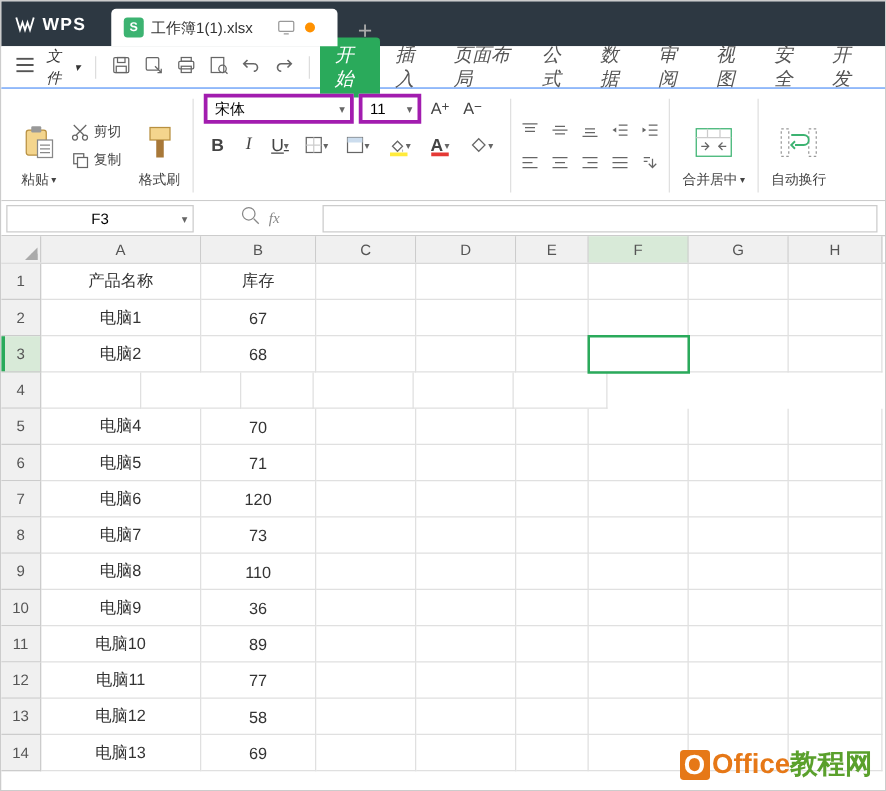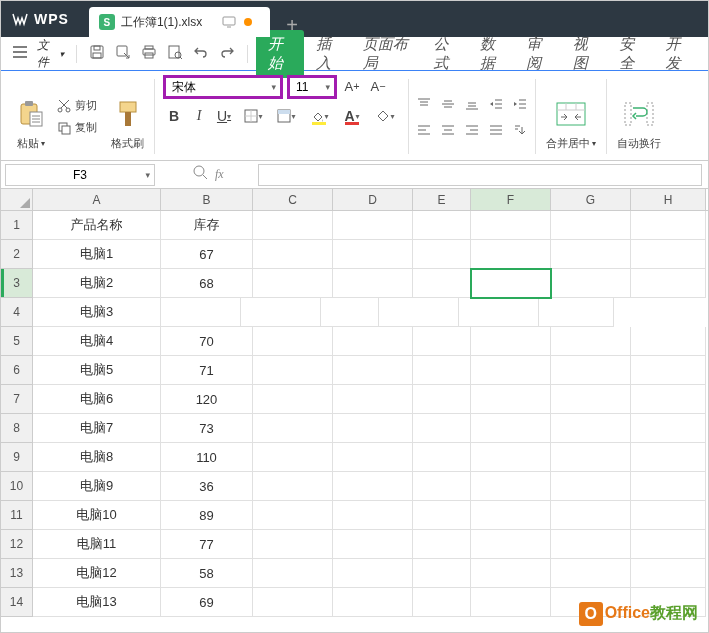--- a/index.html
+++ b/index.html
@@ -66,21 +66,21 @@
     
     .rows { }
     .row { display: flex; height: 29px; }
     .row-h { width: 32px; border-right: 1px solid #ccc; border-bottom: 1px solid #ccc; background: #f0f0f0; display: flex; align-items: center; justify-content: center; color: #555; font-size: 12px; }
     .row-h.sel { background: #d8ead8; position: relative; }
     .row-h.sel::before { content:''; position:absolute; left:0; top:0; bottom:0; width:3px; background:#2aaa5b; }
     .cell { border-right: 1px solid #e0e0e0; border-bottom: 1px solid #e0e0e0; display: flex; align-items: center; justify-content: center; font-size: 13px; color: #333; }
     .cell.active { outline: 2px solid #2aaa5b; outline-offset: -1px; z-index: 2; position: relative; }
     
     .watermark { position: absolute; bottom: 6px; right: 10px; font-family: "Microsoft YaHei", Arial; text-align: left; }
-    .wm-top { font-size: 16px; font-weight: bold; }
+    .wm-top { font-size: 22px; font-weight: bold; }
     .wm-top .o-icon { display: inline-block; width: 24px; height: 24px; background: #e67817; color: #fff; text-align: center; line-height: 24px; border-radius: 3px; margin-right: 2px; vertical-align: middle; }
     .wm-top .orange { color: #e67817; }
     .wm-top .green { color: #5aa02c; }
     .wm-sub { font-size: 12px; color: #e67817; letter-spacing: 0.5px; }
   </style>
 </head>
 <body>
 
 <div class="titlebar">
   <div class="wps-logo">
@@ -422,21 +422,20 @@
         <div class="cell col-wB">68</div>
         <div class="cell col-wC"></div>
         <div class="cell col-wD"></div>
         <div class="cell col-wE"></div>
         <div class="cell col-wF active"></div>
         <div class="cell col-wG"></div>
         <div class="cell col-wH"></div>
       </div>
       <div class="row">
         <div class="row-h">4</div>
-        <div class="cell col-wA">电脑3</div>
         <div class="cell col-wC"></div>
         <div class="cell col-wD"></div>
         <div class="cell col-wE"></div>
         <div class="cell col-wF"></div>
         <div class="cell col-wG"></div>
         <div class="cell col-wH"></div>
       </div>
       <div class="row">
         <div class="row-h">5</div>
         <div class="cell col-wA">电脑4</div>

